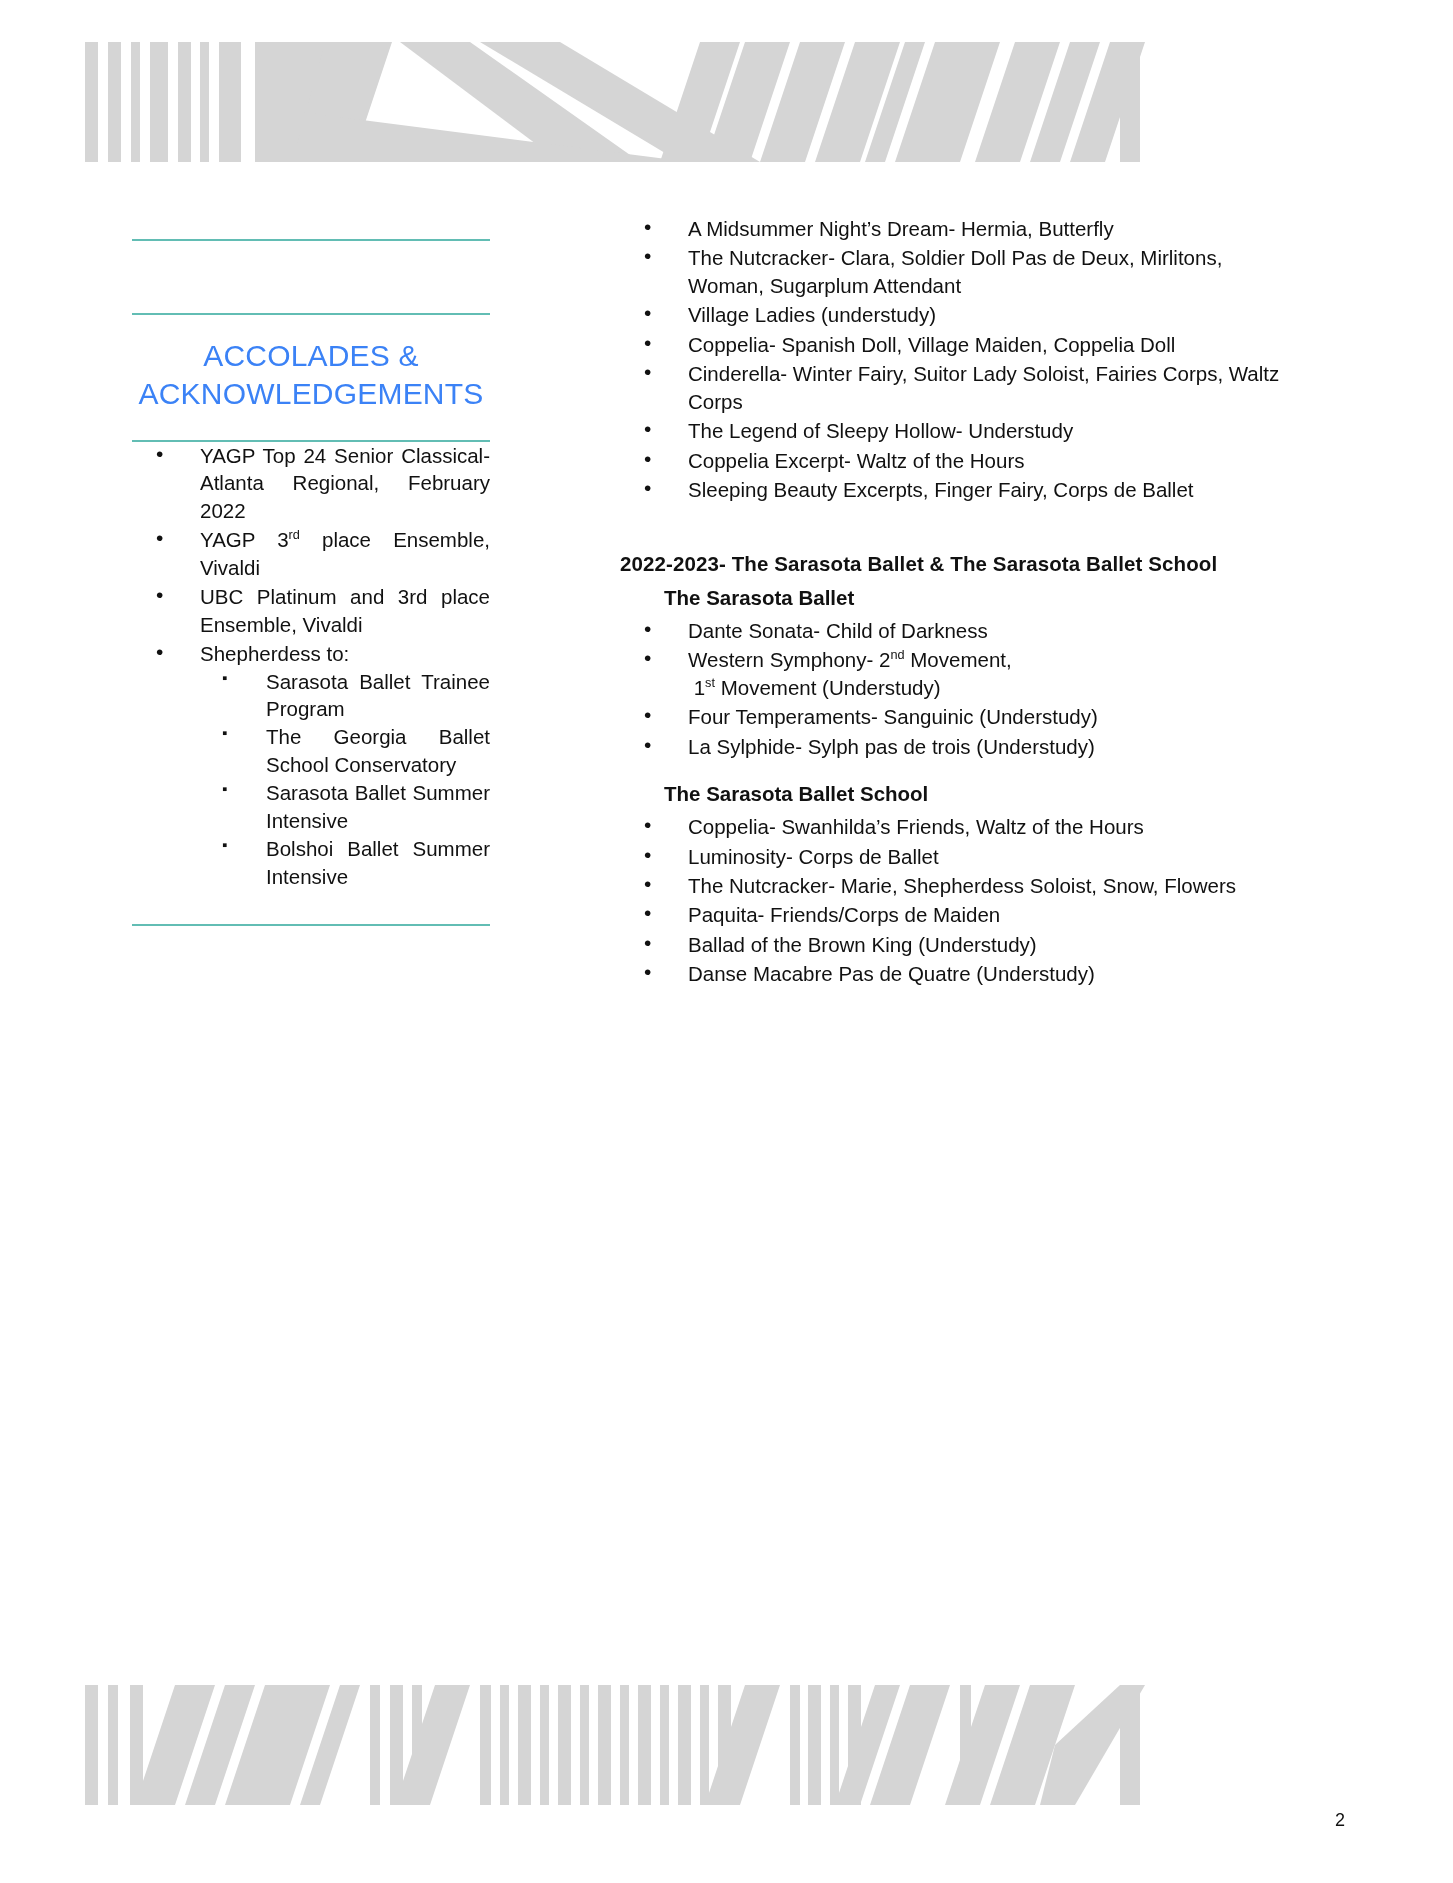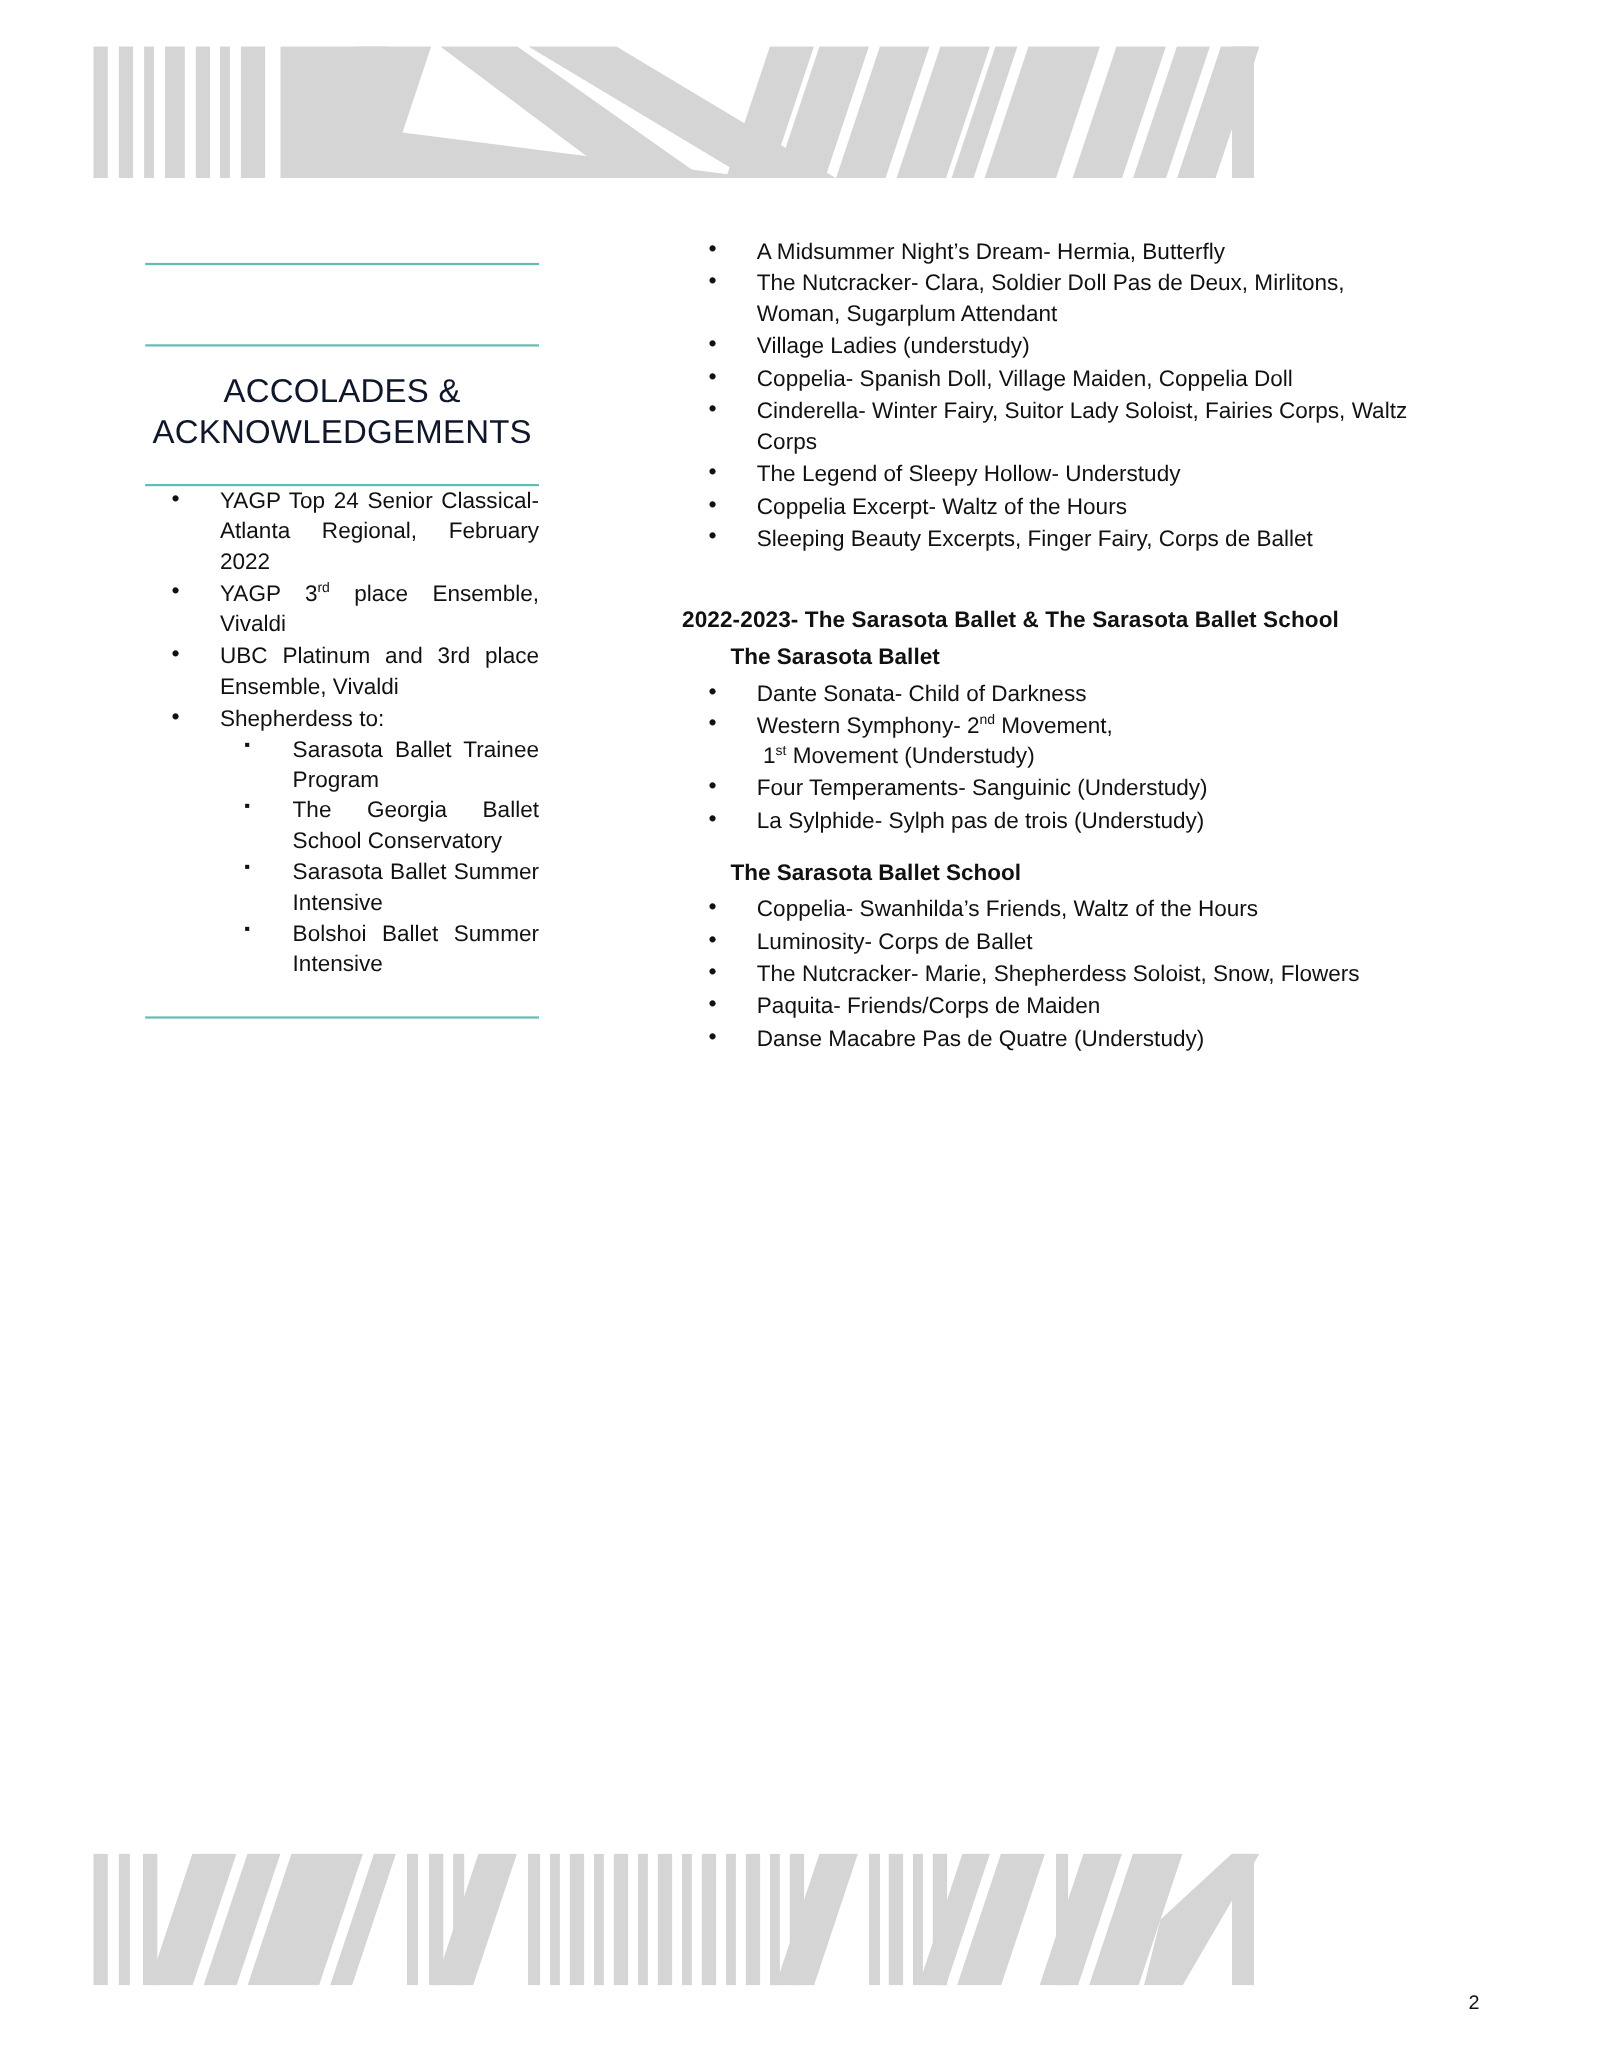--- a/index.html
+++ b/index.html
@@ -66,21 +66,21 @@
   .rule-1 { margin-top: 24px; }
   .rule-2 { margin-top: 72px; }
   .rule-3 { margin-top: 18px; }
   .rule-4 { margin-top: 40px; }
 
   .side-title {
     font-size: 30px;
     line-height: 1.28;
     letter-spacing: 0.2px;
     text-align: center;
-    color: #0f172a;
+    color: #3b82f6;
     font-weight: 400;
     padding: 22px 0 8px 0;
   }
 
   
   ul.bl {
     list-style: none;
     margin: 0;
     padding: 0;
   }
@@ -297,20 +297,23 @@
           <span class="cont-line">Coppelia- Swanhilda’s Friends, Waltz of the Hours</span>
         </li>
         <li>
           <span class="cont-line">Luminosity- Corps de Ballet</span>
         </li>
         <li>
           <span class="cont-line">The Nutcracker- Marie, Shepherdess Soloist, Snow, Flowers</span>
         </li>
         <li>
           <span class="cont-line">Paquita- Friends/Corps de Maiden</span>
+        </li>
+        <li>
+          <span class="cont-line">Ballad of the Brown King (Understudy)</span>
         </li>
         <li>
           <span class="cont-line">Danse Macabre Pas de Quatre (Understudy)</span>
         </li>
       </ul>
 
     </div>
   </div>
 
   <div class="banner banner-bottom">

